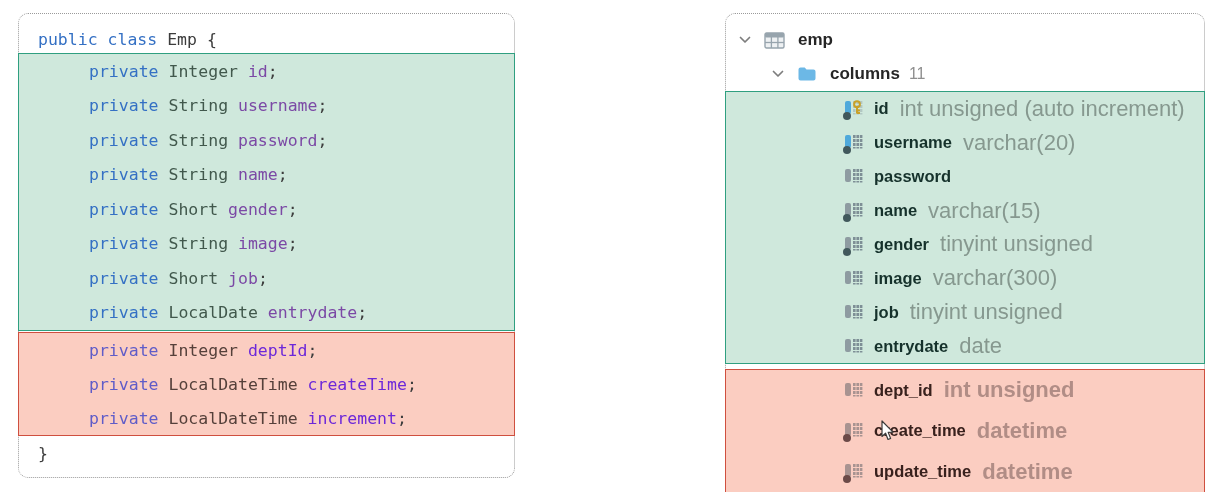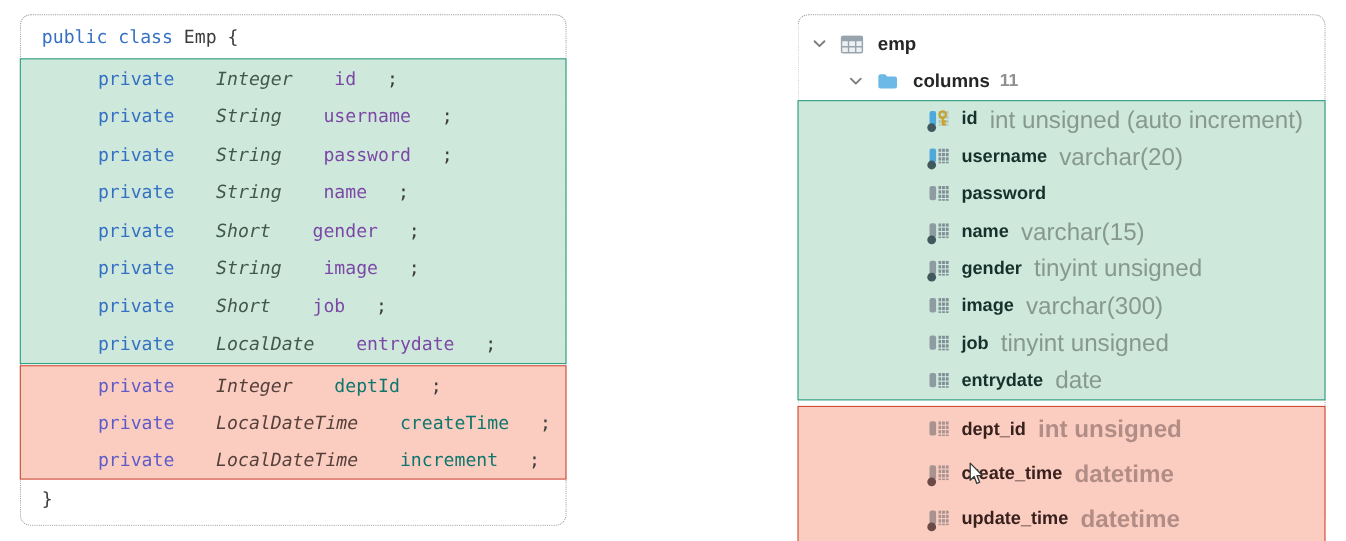--- a/index.html
+++ b/index.html
@@ -5,45 +5,45 @@
   * { margin:0; padding:0; box-sizing:border-box; }
   html,body { width:1224px; height:492px; background:#ffffff; overflow:hidden;
               font-family:"Liberation Sans", sans-serif; }
 
   .panel { position:absolute; background:#fff; border:1px dotted #9a9a9a; border-radius:10px; }
   #code-panel { left:18px; top:13px; width:497px; height:465px; }
   #tree-panel { left:725px; top:13px; width:480px; height:465px; }
 
   
   .code { font-family:"DejaVu Sans Mono", monospace; font-size:16.5px; color:#3c3c3c; }
-  .class-line { position:absolute; top:10px; left:19px; height:30px; display:flex; align-items:flex-start; }
+  .class-line { position:absolute; top:10px; left:19px; height:30px; display:flex; align-items:center; }
   .closing-line { position:absolute; top:424px; left:19px; height:30px; display:flex; align-items:center; }
 
   .hl-block { position:absolute; left:-1px; right:-1px; display:grid; }
   #green-fields { top:39px; height:278px; grid-template-rows:repeat(8,1fr);
                   background:#cfe8dc; border:1.5px solid #2f9f80; }
   #red-fields   { top:318px; height:104px; grid-template-rows:repeat(3,1fr);
                   background:#fbcdc1; border:1.5px solid #cf4f3f; }
 
-  .code-row { display:flex; align-items:center; padding-left:70px; white-space:pre;gap:28px; }
+  .code-row { display:flex; align-items:center; padding-left:70px; white-space:pre; }
   .kw   { color:#3470c4; margin-right:1ch; }
-  .typ  { color:#41584c; margin-right:1ch;font-style:italic; }
+  .typ  { color:#41584c; margin-right:1ch; }
   .fld  { color:#7b49a5; }
   .punc { color:#3c3c3c; }
   #red-fields .kw  { color:#5f5cc8; }
   #red-fields .typ { color:#55403a; }
-  #red-fields .fld { color:#0f766e;text-align:center; }
+  #red-fields .fld { color:#6d28d9;text-align:center; }
 
   
   .tree-row { position:absolute; display:flex; align-items:center; height:34px; }
   #row-table   { top:9px;  left:12px; }
   #row-columns { top:43px; left:45px;justify-content:flex-end; }
 
   .tree-label { font-size:17px; font-weight:600; color:#262626; margin-left:13px; }
-  .count { font-size:16px; font-weight:700; color:#8f8f8f; margin-left:9px; }
+  .count { font-size:16px; font-weight:400; color:#8f8f8f; margin-left:9px; }
   .chev { width:14px; height:14px; flex:none; }
 
   .col-block { position:absolute; left:-1px; right:-1px; display:grid; }
   #green-cols { top:77px;  height:273px; grid-template-rows:repeat(8,1fr);
                 background:#cfe8dc; border:1.5px solid #2f9f80; }
   #red-cols   { top:355px; height:124px; grid-template-rows:repeat(3,1fr);
                 background:#fbcdc1; border:1.5px solid #cf4f3f; }
 
   .col-row { display:flex; align-items:center; padding-left:118px; }
   .col-name { font-size:16.5px; font-weight:700; color:#15312b; margin-left:11px; white-space:pre; }

